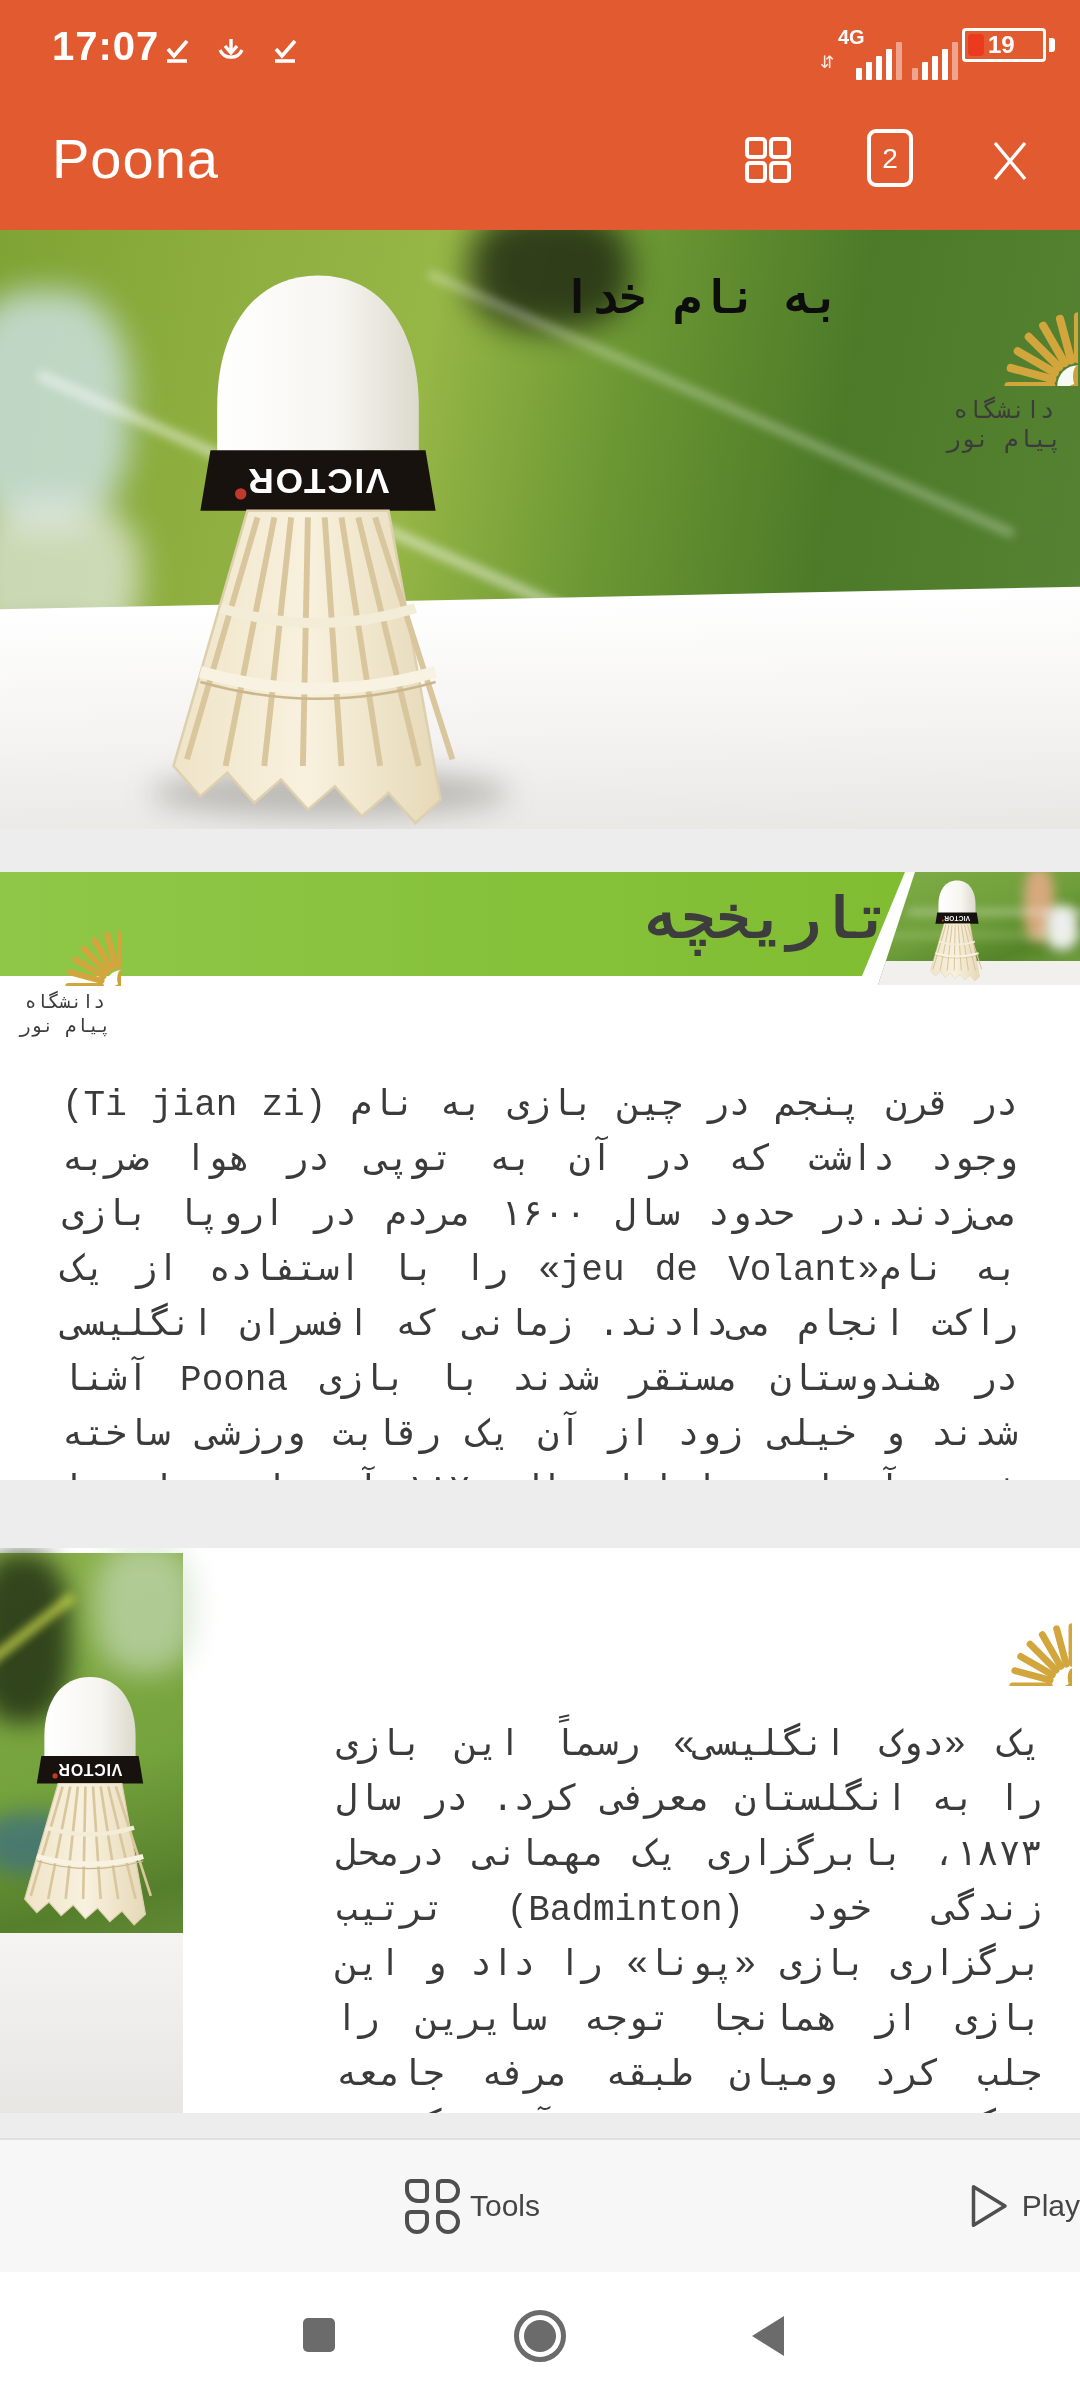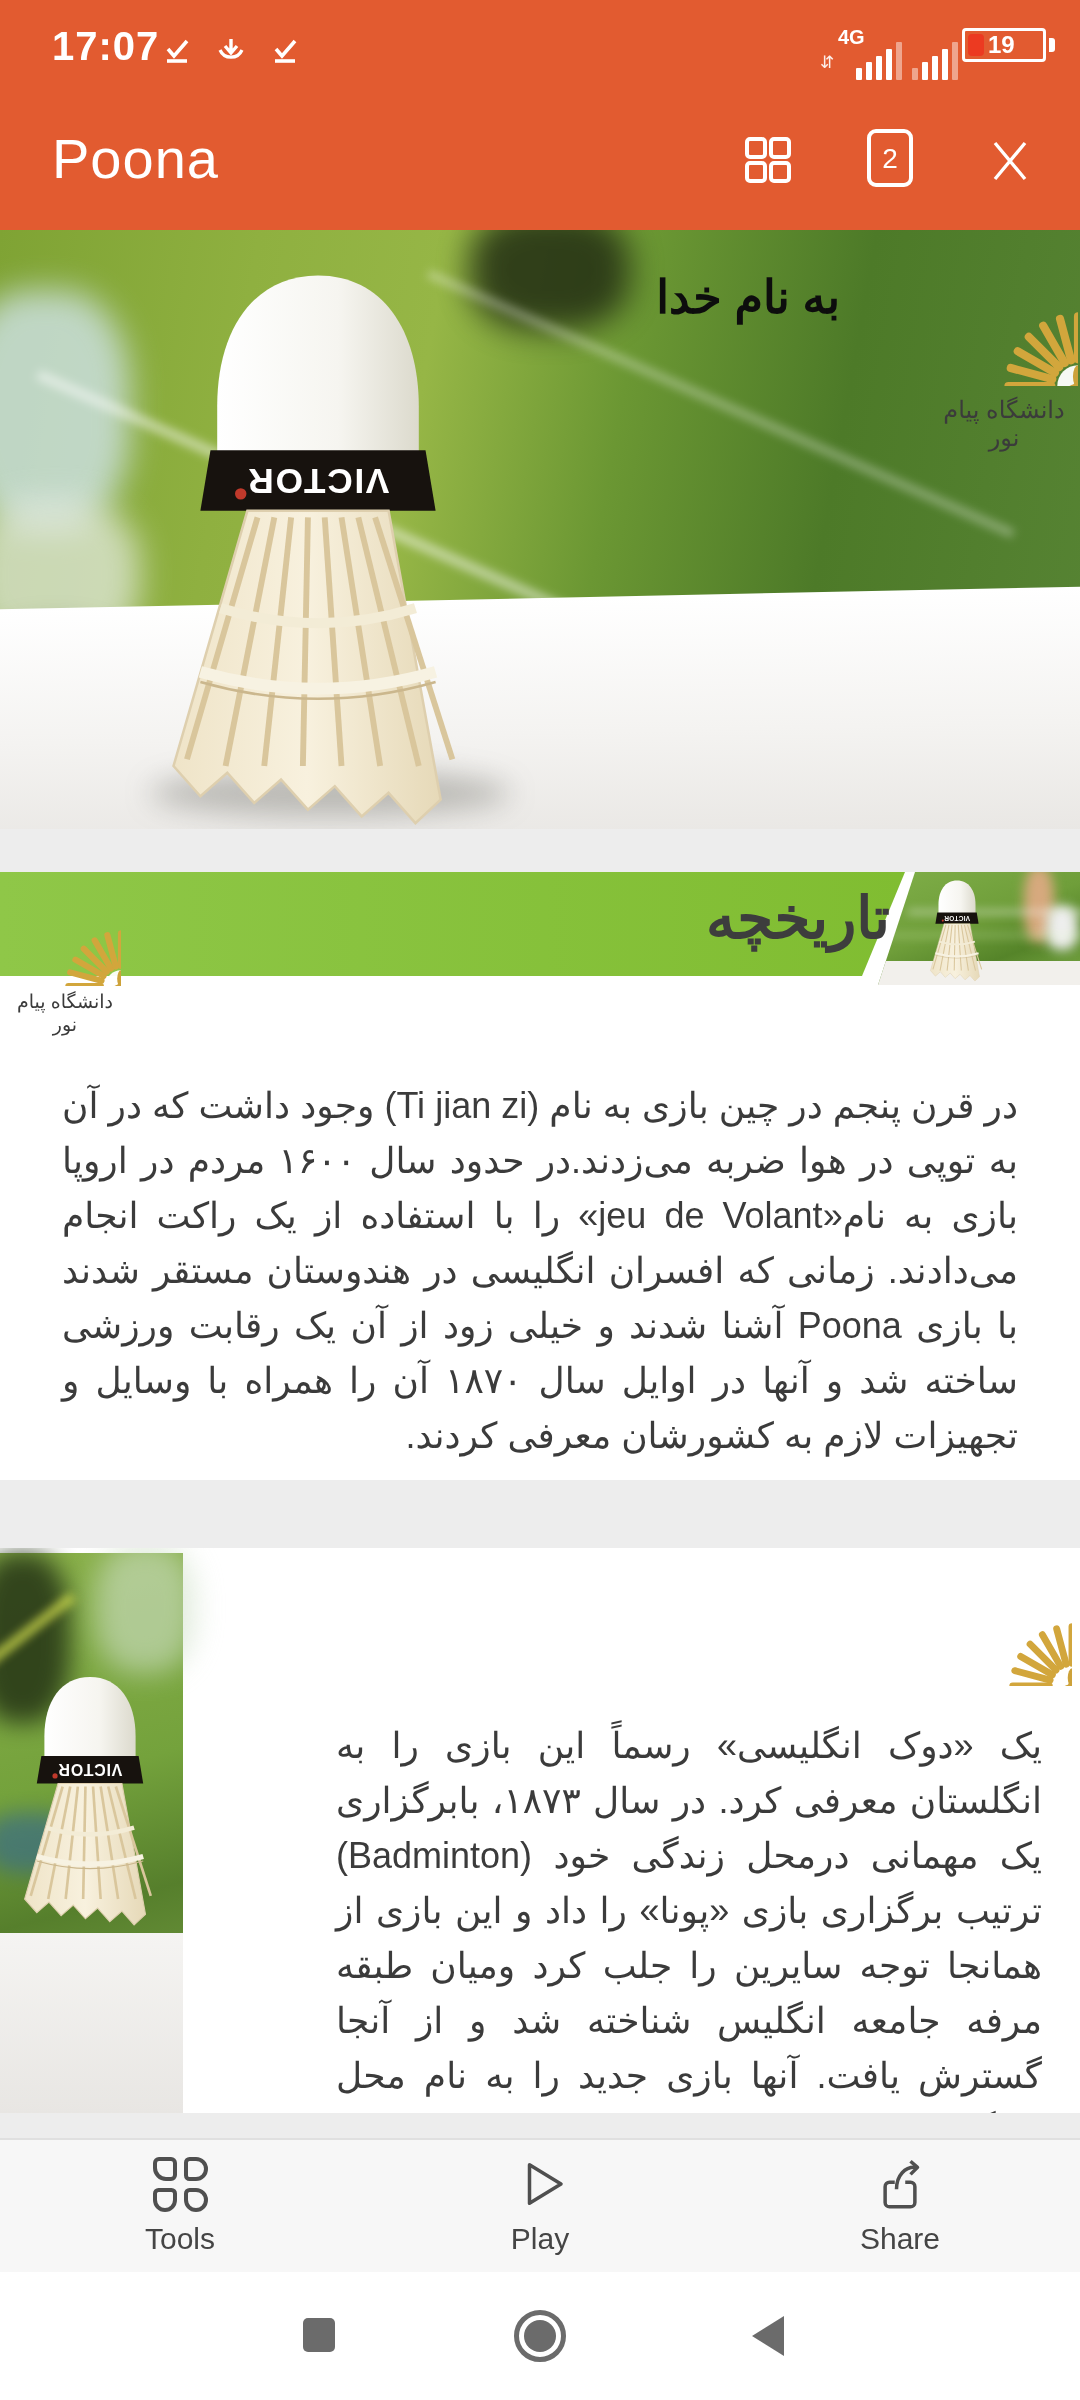--- a/index.html
+++ b/index.html
@@ -2,21 +2,21 @@
 <html style="--orange: #e25b30; --green: #84c13a; --gold: #d2a63c;"><head>
 <meta charset="utf-8">
 <style>
   :root{
     --orange:#e25b30; --green:#84c13a; --gold:#d2a63c; --ink:#3b3b3b;
   }
   *{box-sizing:border-box;margin:0;padding:0}
   html,body{width:1080px;height:2400px;}
   body{position:relative;overflow:hidden;background:#fff;font-family:"Liberation Sans",sans-serif;}
   .abs{position:absolute}
-  .fa{font-family:Liberation Sans, sans-serif;direction:rtl;color:var(--ink)}
+  .fa{font-family:Liberation Mono, monospace;direction:rtl;color:var(--ink)}
 
   
   .statusbar{left:0;top:0;width:1080px;height:90px;background:var(--orange);color:#fff;}
   .time{left:52px;top:24px;font-size:40px;font-weight:bold;letter-spacing:1px}
   .st-ico{top:34px}
   .sig-label{font-size:20px;font-weight:bold;color:#fff}
   .bars{display:flex;align-items:flex-end;gap:4px}
   .bars i{display:block;width:6px;background:#fff;border-radius:1px}
   .bars i.dim{opacity:.45}
   .battery{width:84px;height:34px;border:3px solid #fff;border-radius:4px;display:flex;align-items:center;padding:3px;color:#fff}
@@ -55,21 +55,21 @@
   .strip .table{position:absolute;left:0;bottom:0;width:100%;height:24px;background:#f2f0ec}
   .bodytext{font-size:36px;line-height:55px;text-align:justify;text-align-last:right}
   .bodytext p{margin-bottom:6px}
 
   
   .photo3{left:0;top:5px;width:183px;height:560px;background:linear-gradient(165deg,#8ab04a 0%,#74a23c 40%,#567f2c 62%,#87ad4f 100%)}
   .photo3 .table{position:absolute;left:0;bottom:0;width:100%;height:180px;background:linear-gradient(180deg,#f5f4f2,#e8e6e3)}
 
   
   .toolbar{left:0;top:2138px;width:1080px;height:134px;background:#f7f7f7;border-top:2px solid #e0e0e0;display:flex}
-  .tb-item{flex:1;display:flex;flex-direction:column;align-items:center;justify-content:center;gap:10px;color:#454545}
+  .tb-item{flex:1;display:flex;flex-direction:row;align-items:center;justify-content:flex-end;gap:10px;color:#454545}
   .tb-item .lbl{font-size:30px}
   .tb-item svg{display:block}
   .tools-grid{display:grid;grid-template-columns:24px 24px;grid-template-rows:24px 24px;gap:7px}
   .tools-grid b{border:4px solid #4f4f4f;display:block}
   .tg1{border-radius:6px 6px 6px 13px}
   .tg2{border-radius:6px 13px 13px 6px}
   .tg3{border-radius:6px 6px 13px 13px}
   .tg4{border-radius:6px 13px 13px 13px}
 
   
@@ -306,28 +306,20 @@
         <b class="tg4"></b>
     </span>
     <span class="lbl">Tools</span>
   </div>
   <div class="tb-item">
     <svg width="56" height="56" viewBox="0 0 64 64">
       <path d="M20,10 L56,32 L20,54 Z" fill="none" stroke="#4f4f4f" stroke-width="4" stroke-linejoin="round"></path>
     </svg>
     <span class="lbl">Play</span>
   </div>
-  <div class="tb-item">
-    <svg width="56" height="56" viewBox="0 0 64 64">
-      <path d="M26,30 H20 a5,5 0 0 0 -5,5 v18 a5,5 0 0 0 5,5 h24 a5,5 0 0 0 5,-5 V35 a5,5 0 0 0 -5,-5 h-6" fill="none" stroke="#4f4f4f" stroke-width="4"></path>
-      <path d="M28,38 C28,22 38,12 50,13" fill="none" stroke="#4f4f4f" stroke-width="4"></path>
-      <path d="M44,6 L52,13 L44,21" fill="none" stroke="#4f4f4f" stroke-width="4" stroke-linejoin="round"></path>
-    </svg>
-    <span class="lbl">Share</span>
-  </div>
 </div>
 
 <div class="abs navbar">
   <div class="abs nv-sq"></div>
   <div class="abs nv-ci">
       <b></b>
     </div>
   <div class="abs nv-tr"></div>
 </div>
 

